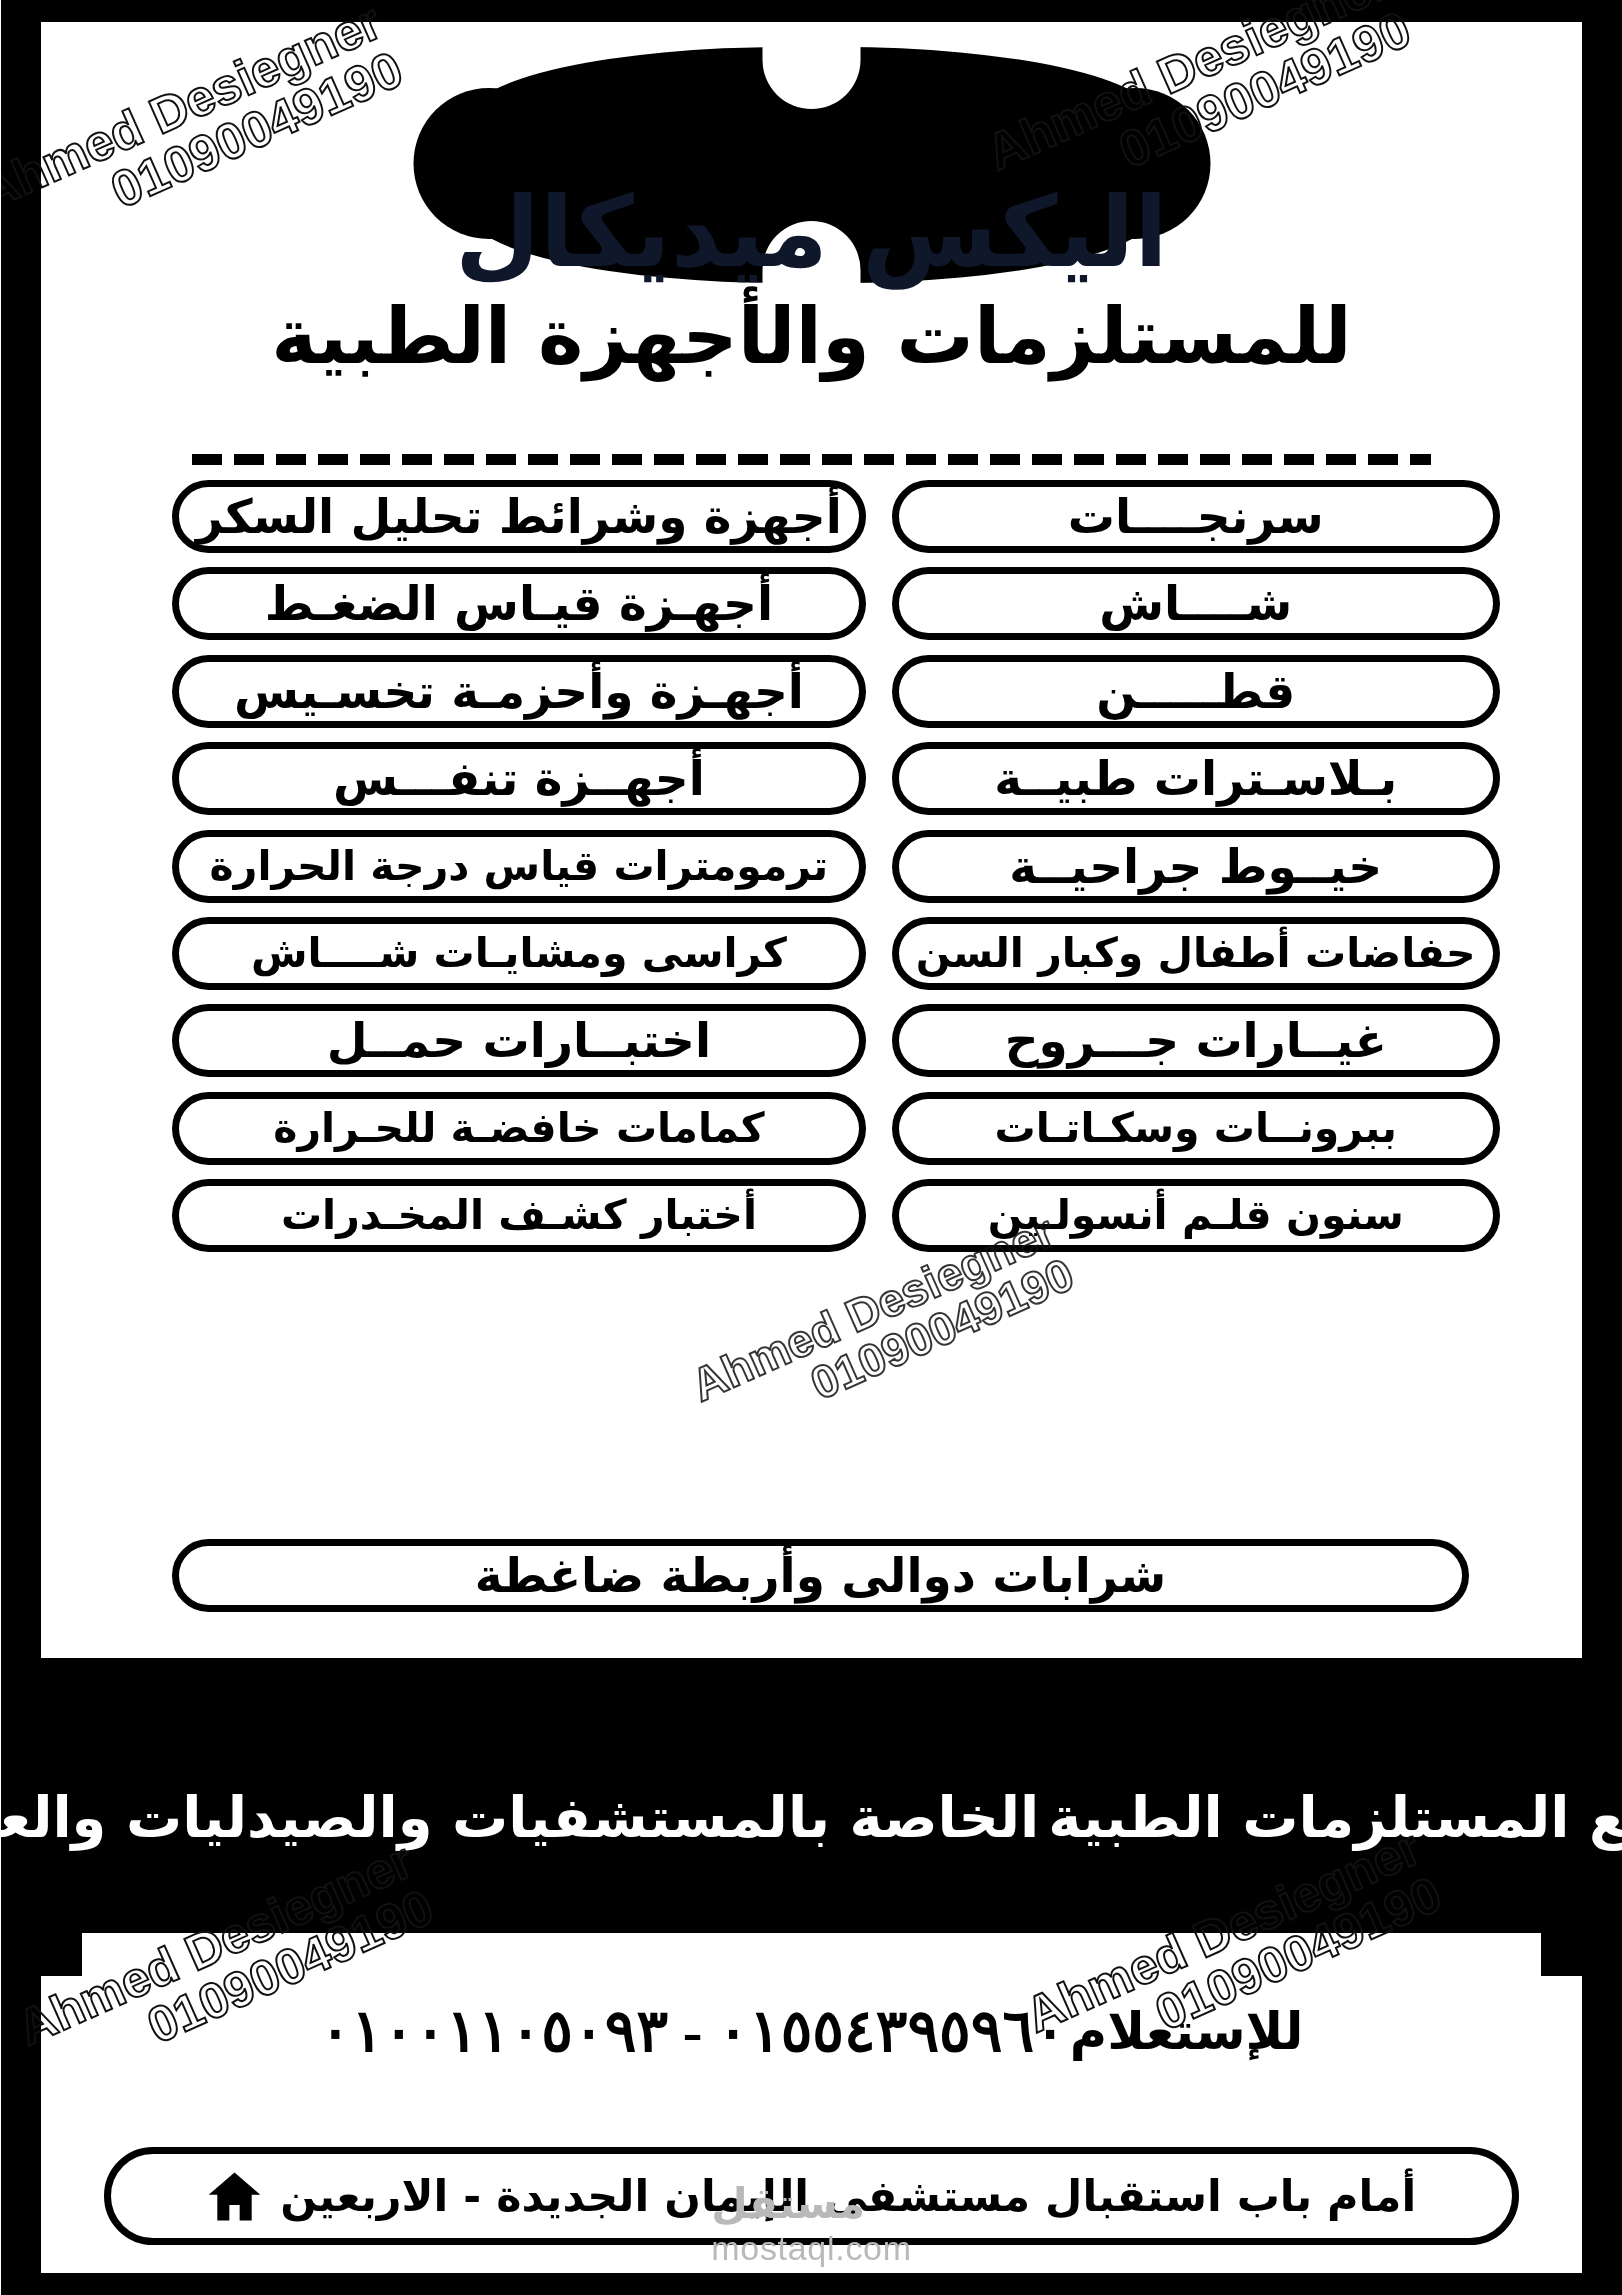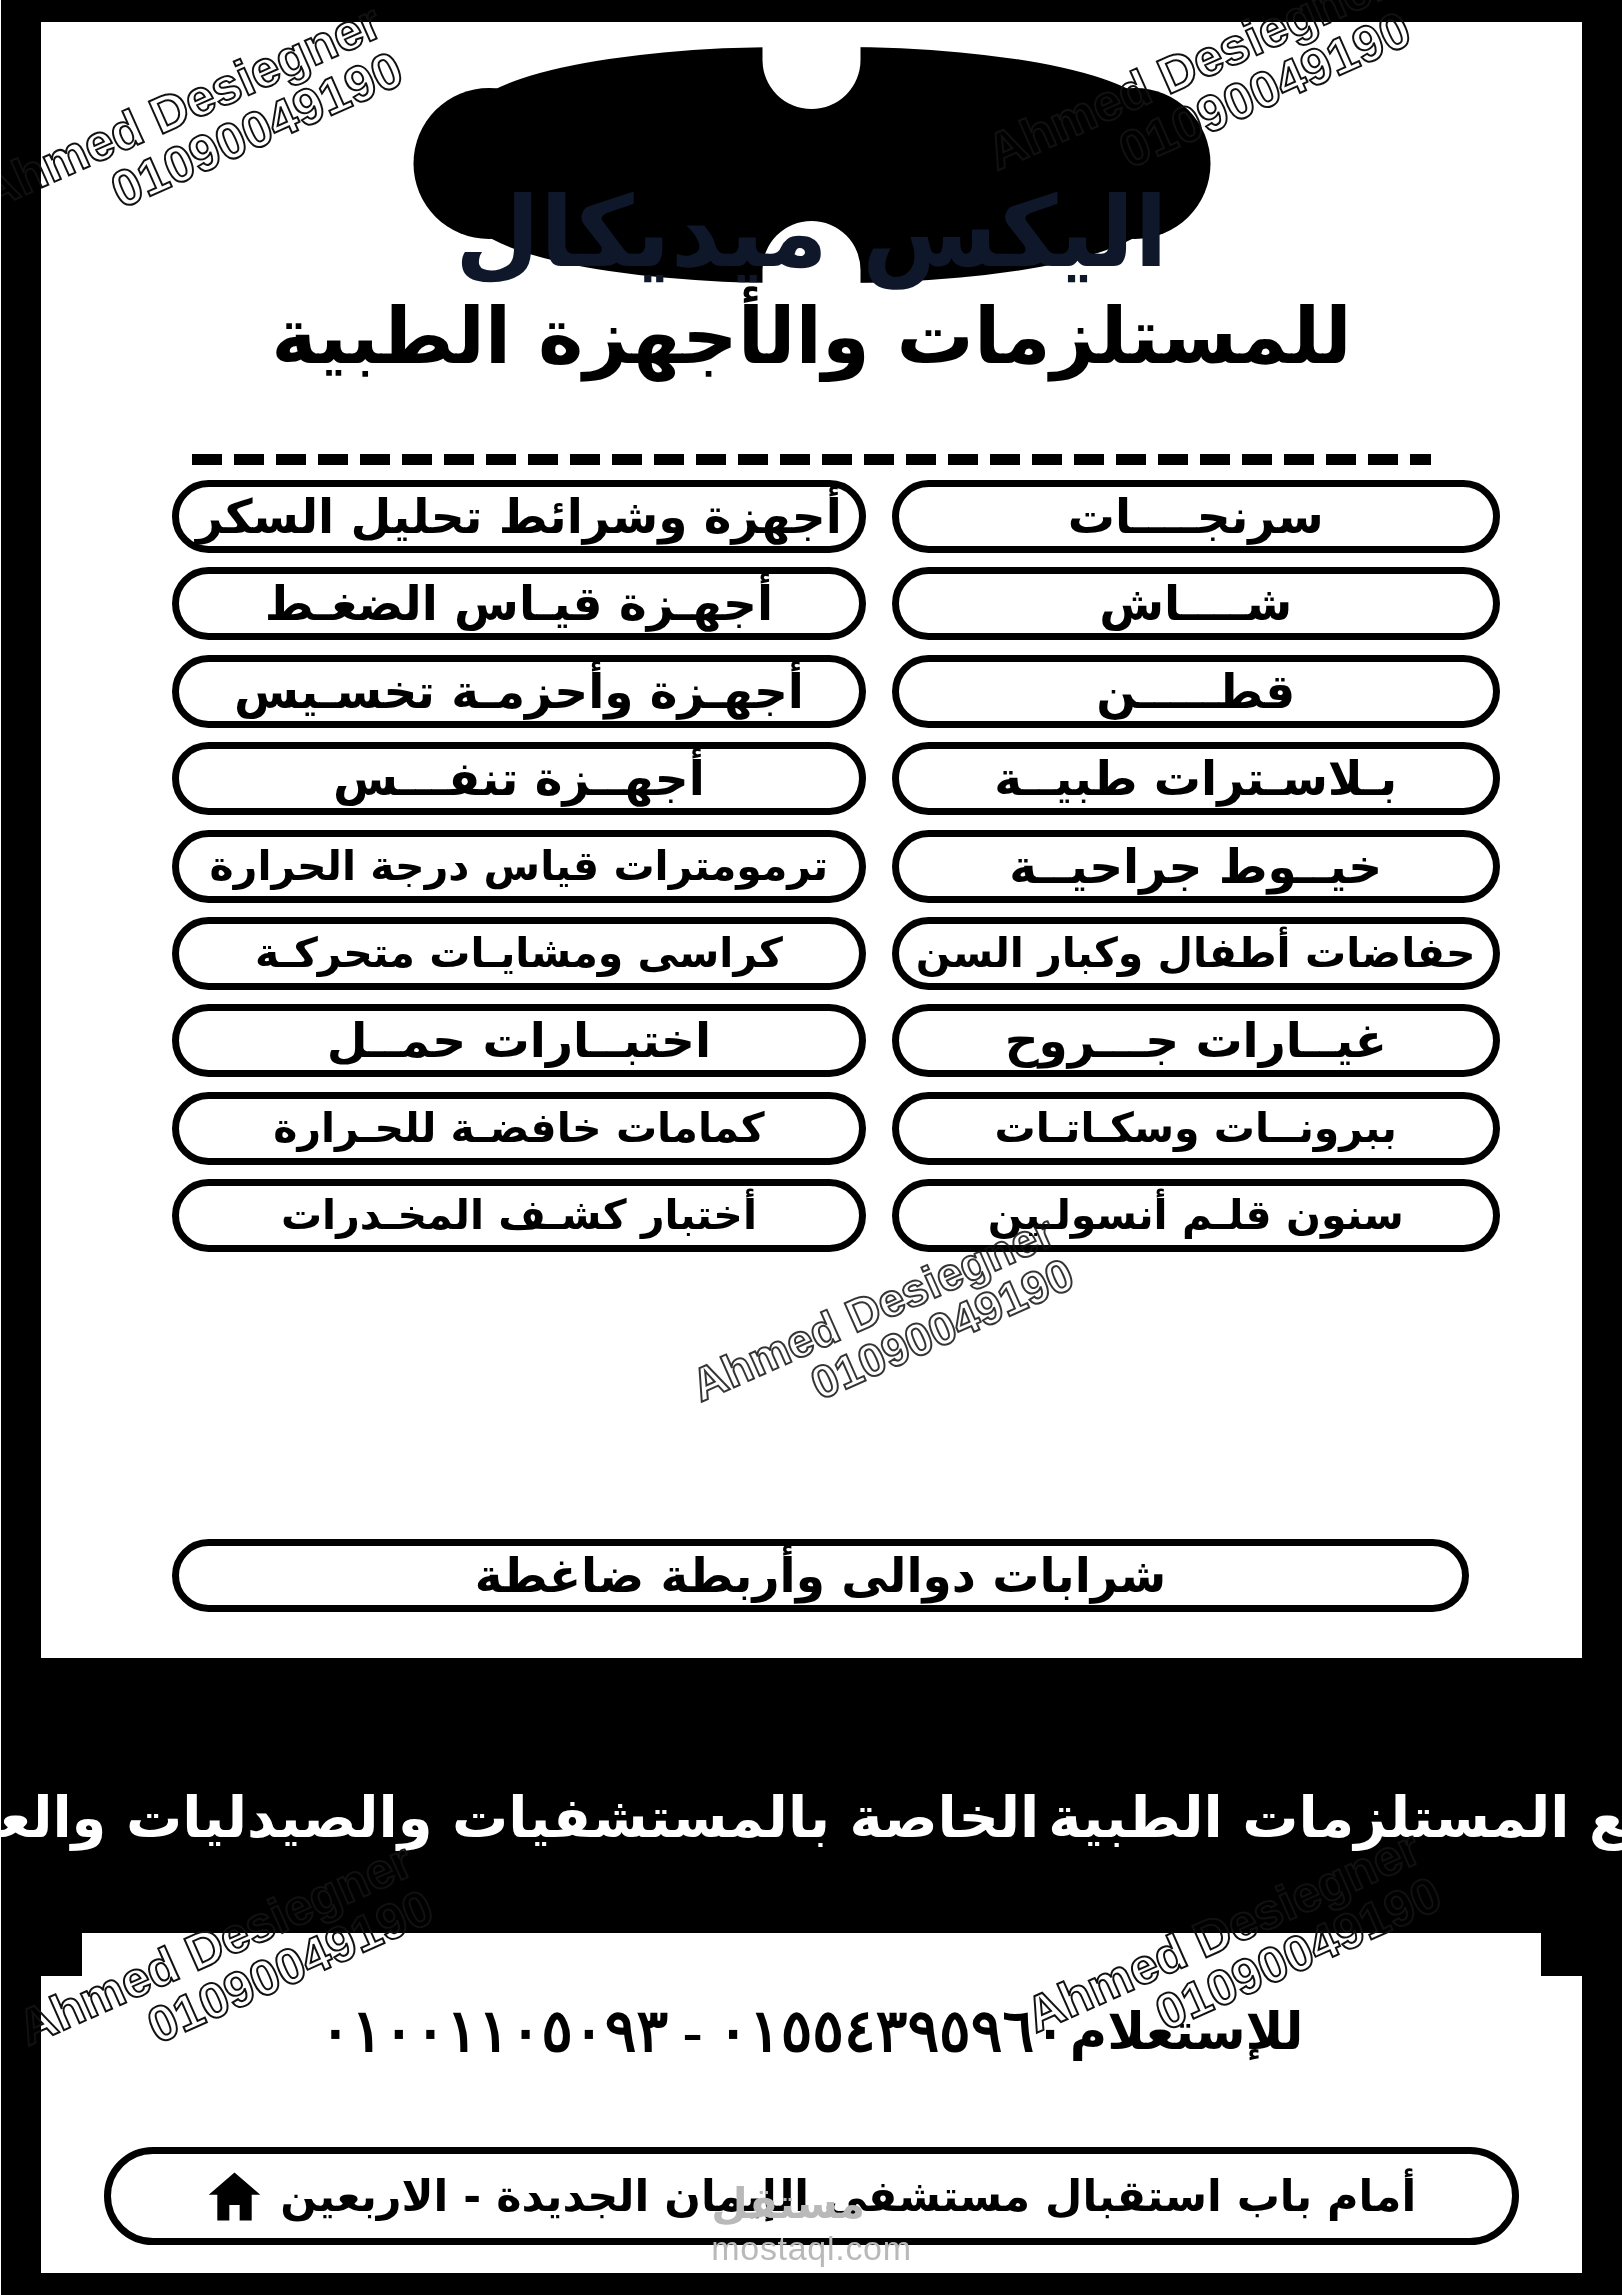--- a/index.html
+++ b/index.html
@@ -195,21 +195,21 @@
         <div class="pill">
             <span>أجهـزة وأحزمـة تخسـيس</span>
           </div>
         <div class="pill">
             <span>أجهــزة تنفـــس</span>
           </div>
         <div class="pill small">
             <span>ترمومترات قياس درجة الحرارة</span>
           </div>
         <div class="pill small">
-            <span>كراسى ومشايـات متحركـة</span>
+            <span>كراسى ومشايـات شــــاش</span>
           </div>
         <div class="pill">
             <span>اختبــارات حمــل</span>
           </div>
         <div class="pill small">
             <span>كمامات خافضـة للحـرارة</span>
           </div>
         <div class="pill small">
             <span>أختبار كشـف المخـدرات</span>
           </div>

